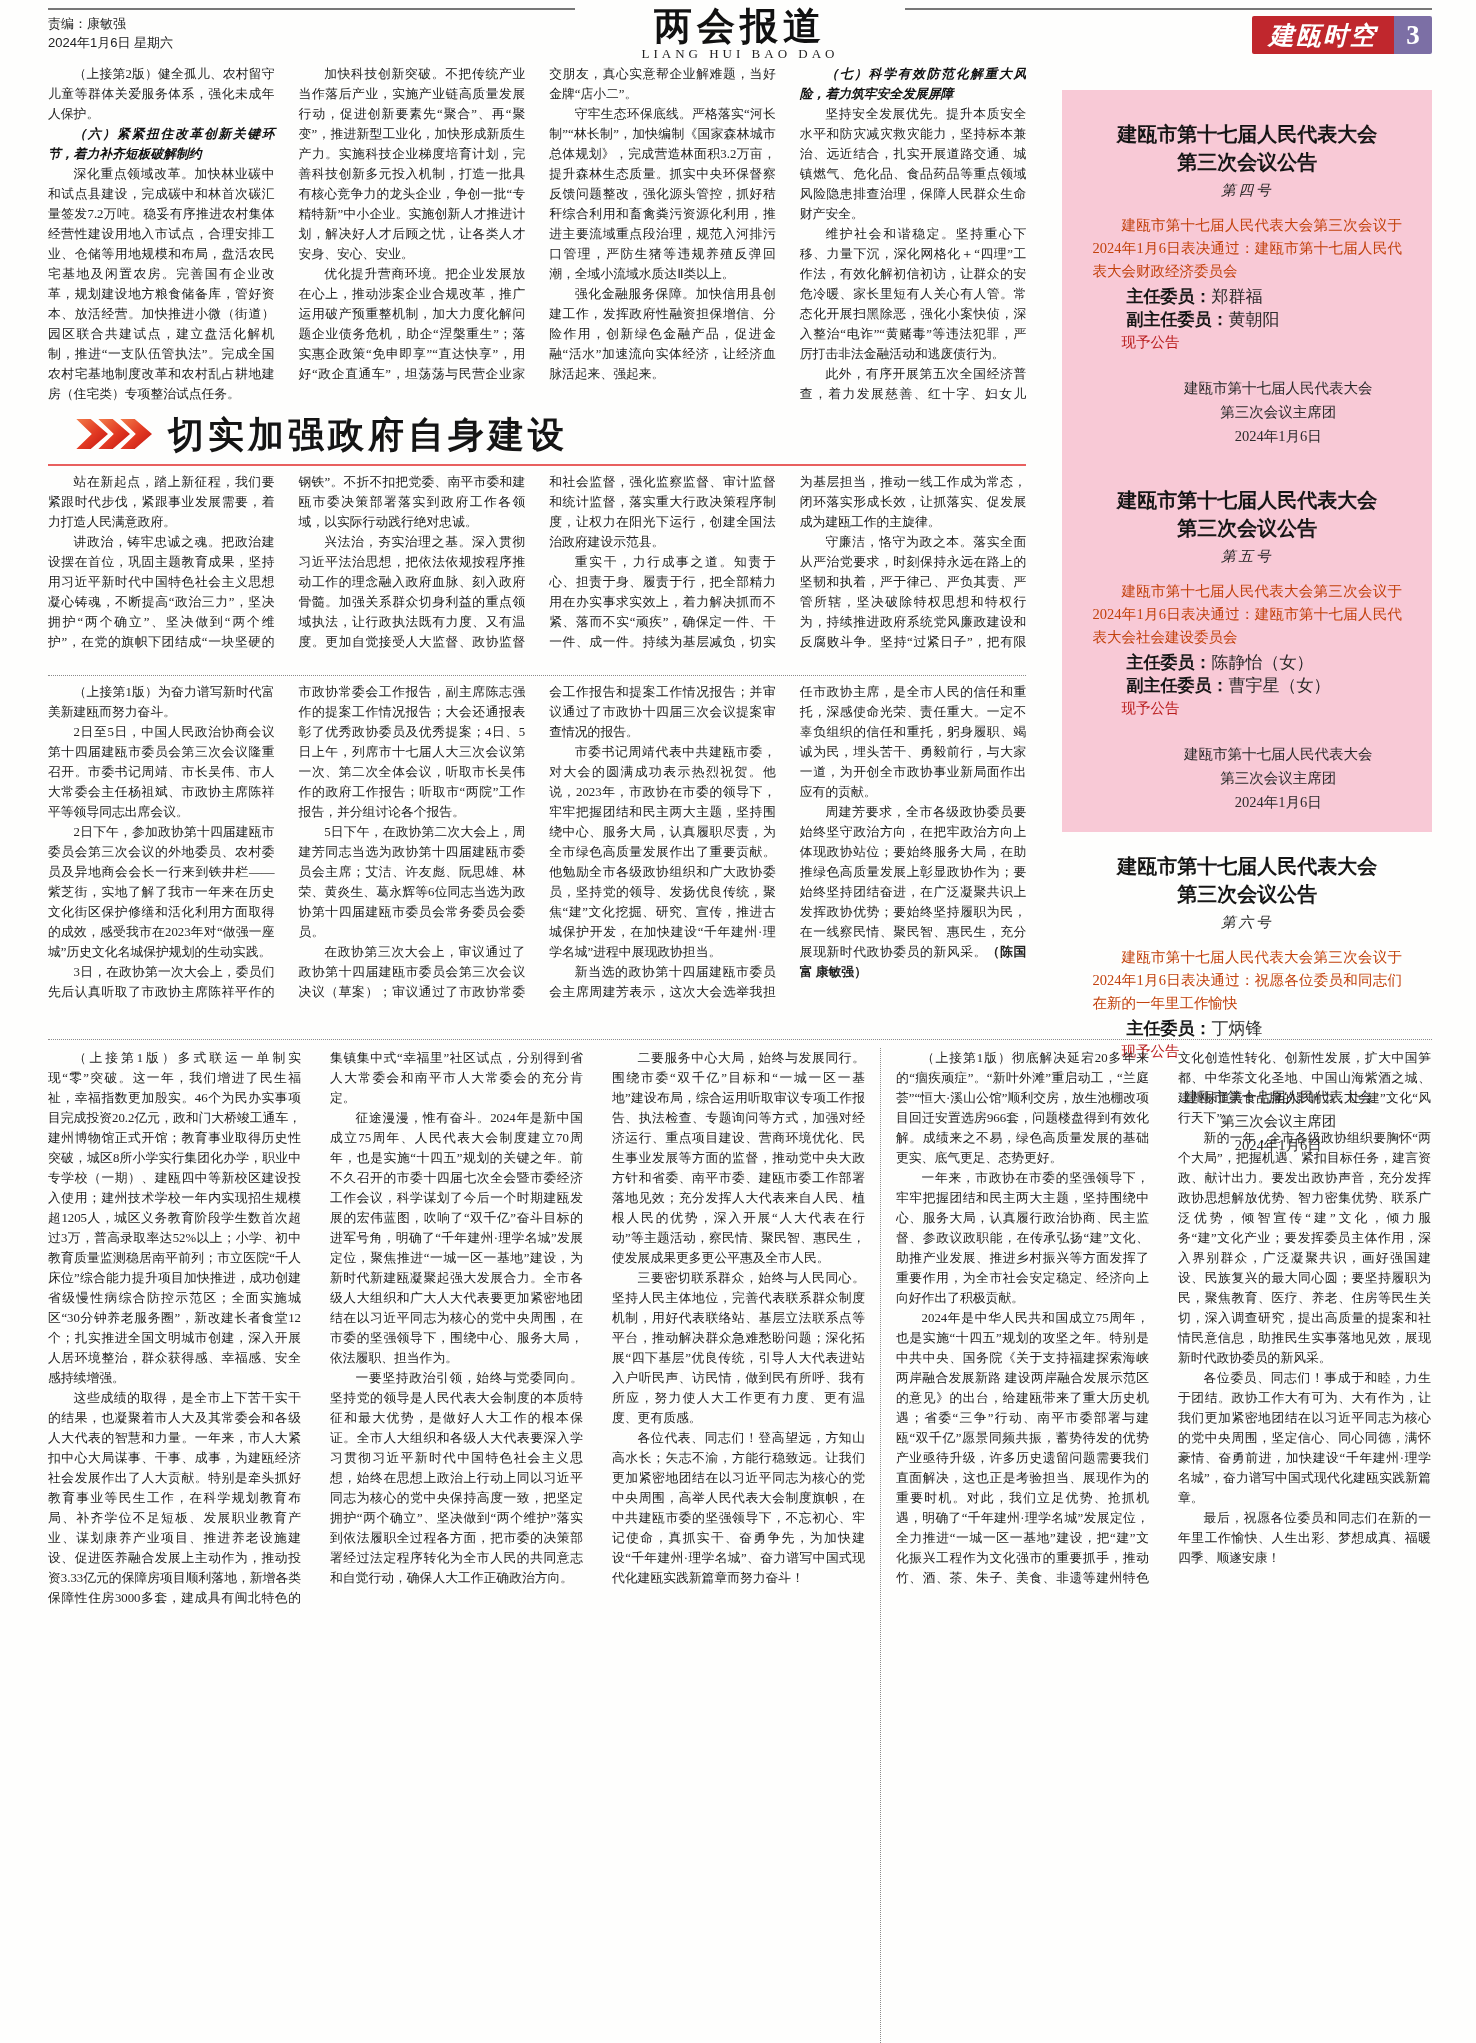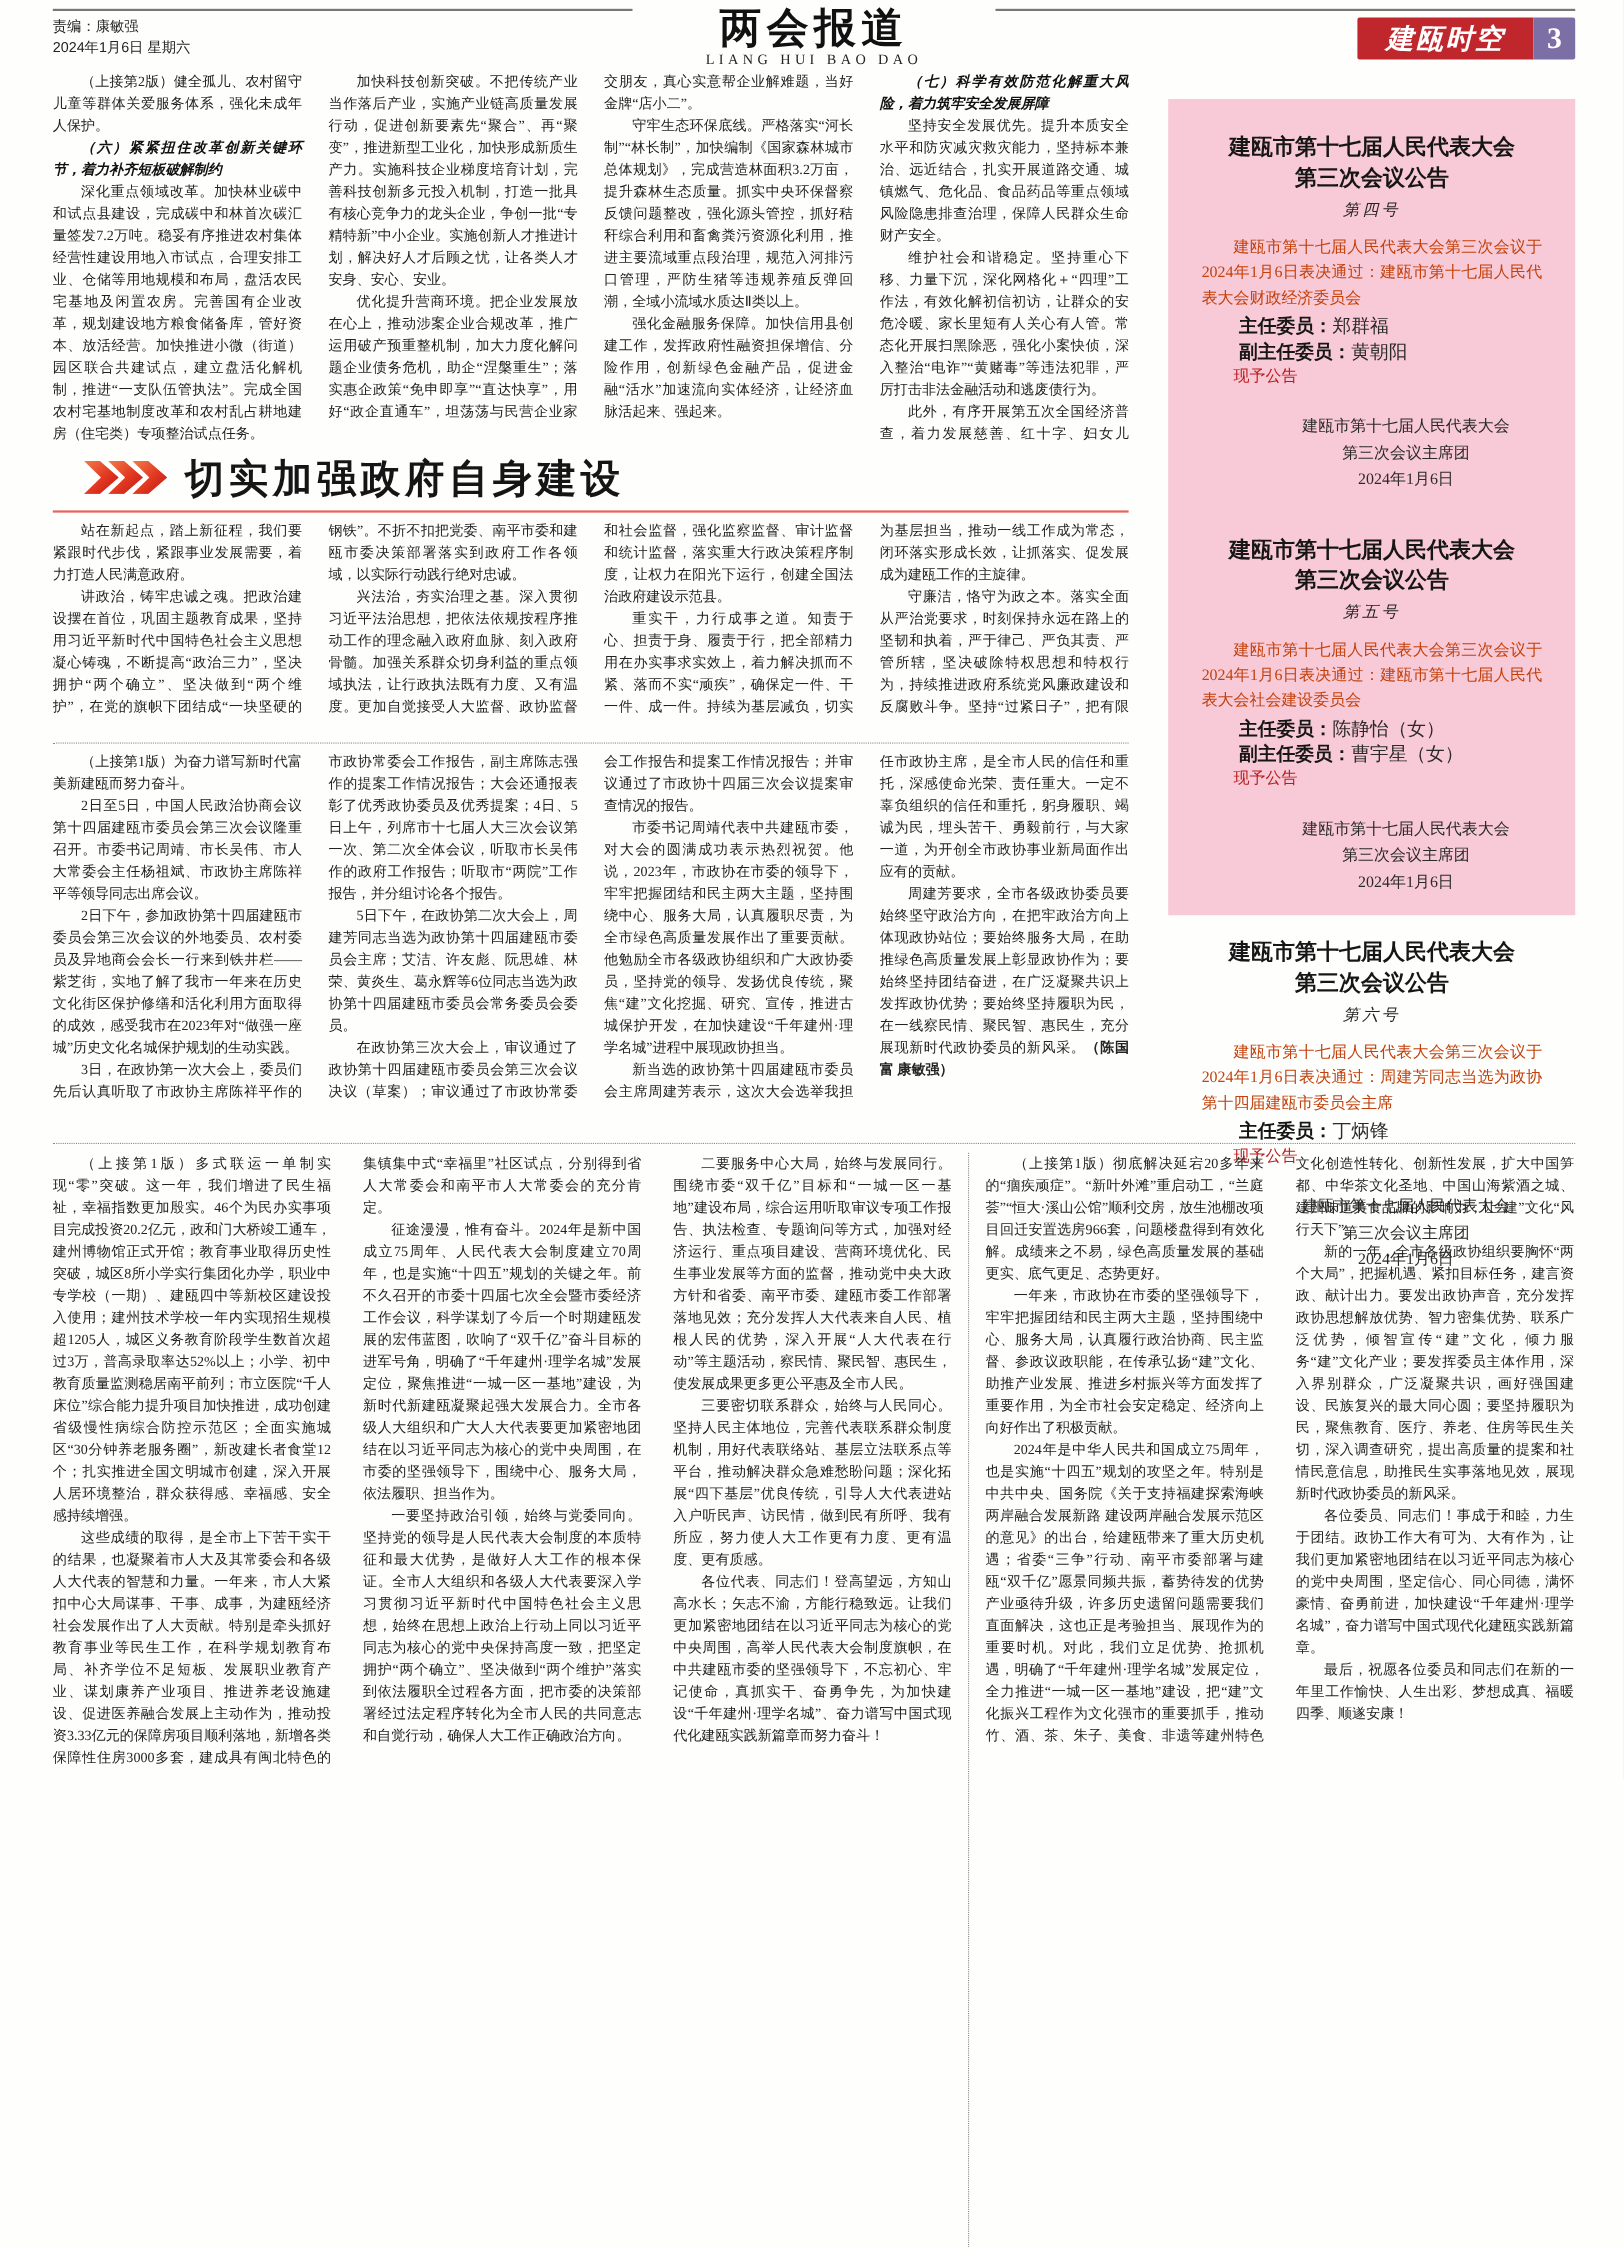--- a/index.html
+++ b/index.html
@@ -9,21 +9,21 @@
 
   
   .masthead { display:flex; align-items:flex-start; height:52px; }
   .mh-left { flex:1 1 0; border-top:2px solid #777; padding-top:4px; font-family:"Liberation Sans",sans-serif; }
   .mh-left .meta { font-size:13px; line-height:19px; font-weight:normal; color:#222; }
   .mh-center { width:330px; text-align:center; margin-top:-2px; }
   .mh-title { font-size:38px; font-weight:900; letter-spacing:5px; color:#111; line-height:40px; }
   .mh-sub { font-size:13px; letter-spacing:4px; color:#222; margin-top:0px; }
   .mh-right { flex:1 1 0; border-top:2px solid #777; padding-top:6px; display:flex; justify-content:flex-end; }
   .logo { display:flex; }
-  .logo-red { background:#c0272d; color:#fff; width:160px; height:38px; display:flex; align-items:center; justify-content:center;
+  .logo-red { background:#c0272d; color:#fff; width:142px; height:38px; display:flex; align-items:center; justify-content:center;
               font-size:25px; font-weight:bold; font-style:italic; letter-spacing:2px; border-radius:2px 0 0 2px; }
   .logo-purple { background:#7c6fa5; color:#fff; width:38px; height:38px; display:flex; align-items:center; justify-content:center;
                  font-size:27px; font-weight:bold; border-radius:0 2px 2px 0; }
 
   
   .content { display:flex; margin-top:4px;gap:16px; }
   .left-region { width:990px; }
   .right-region { width:374px; margin-left:20px; }
 
   .cols4 { column-count:4; column-gap:24px; text-align:justify; overflow:hidden; }
@@ -171,21 +171,21 @@
             <div>建瓯市第十七届人民代表大会</div>
             <div>第三次会议主席团</div>
             <div>2024年1月6日</div>
           </div>
         </div>
 
         <div class="announcement">
           <div class="ann-title">建瓯市第十七届人民代表大会</div>
           <div class="ann-title">第三次会议公告</div>
           <div class="ann-no">第六号</div>
-          <div class="ann-body">建瓯市第十七届人民代表大会第三次会议于2024年1月6日表决通过：周建芳同志当选为政协第十四届建瓯市委员会主席</div>
+          <div class="ann-body">建瓯市第十七届人民代表大会第三次会议于2024年1月6日表决通过：祝愿各位委员和同志们在新的一年里工作愉快</div>
           <div class="ann-officials">
               <p class="official"><b>主任委员：</b>丁炳锋</p>
             </div>
           <div class="ann-note">现予公告</div>
           <div class="ann-sign">
             <div>建瓯市第十七届人民代表大会</div>
             <div>第三次会议主席团</div>
             <div>2024年1月6日</div>
           </div>
         </div>

